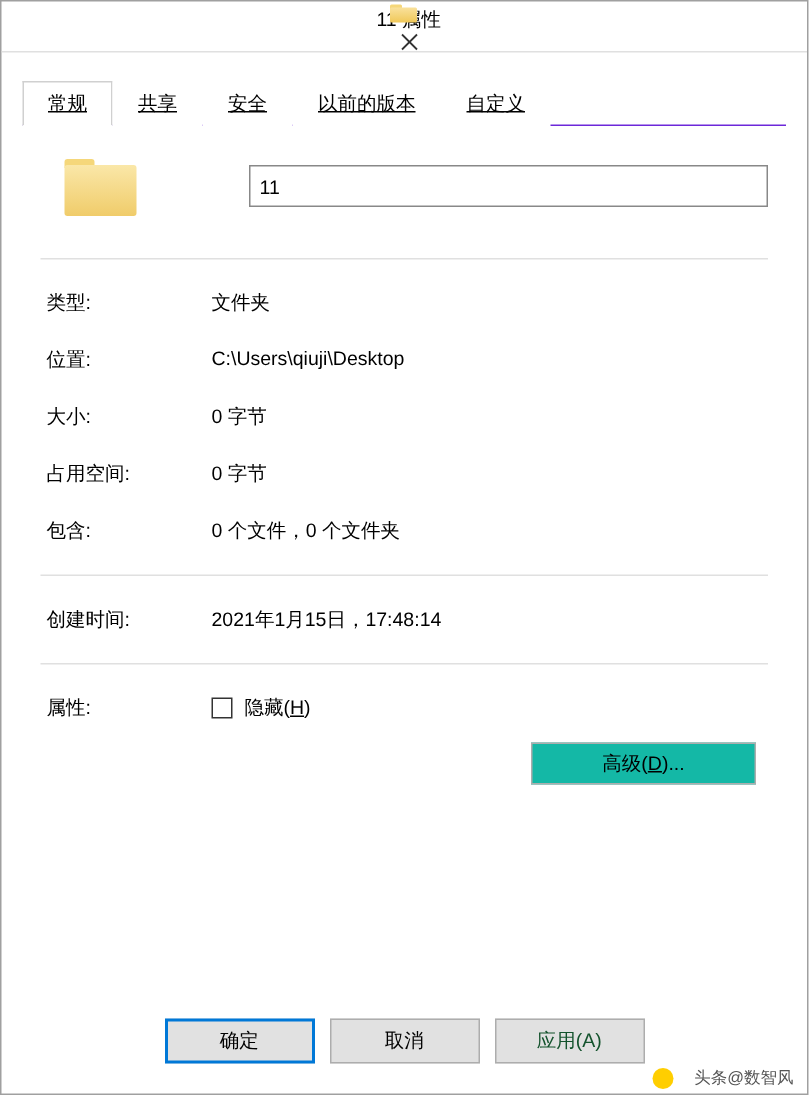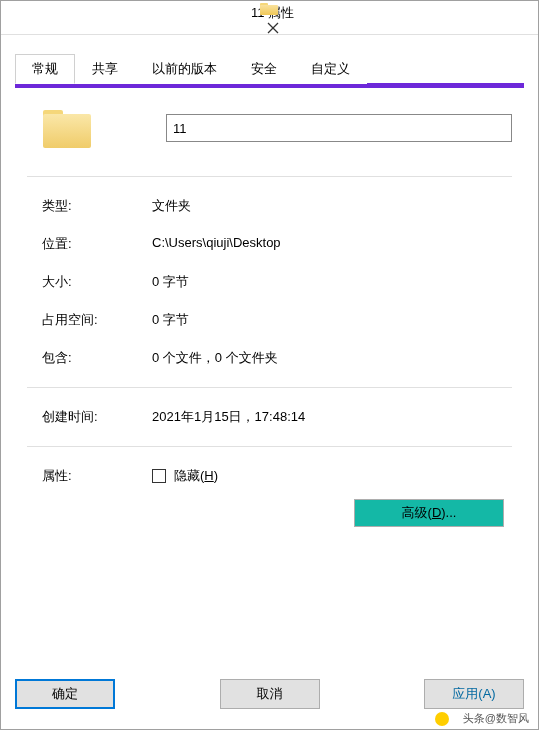--- a/index.html
+++ b/index.html
@@ -7,52 +7,52 @@
     
     .titlebar { height: 34px; display: flex; align-items: center; padding: 0 4px 0 10px; border-bottom: 1px solid #e0e0e0; flex-direction: column; }
     .titlebar .folder-icon { width: 18px; height: 14px; margin-right: 8px; position: relative; }
     .titlebar .folder-icon::before { content: ""; position: absolute; top: 2px; width: 8px; height: 3px; background: #f5d77a; border-radius: 1px 1px 0 0; }
     .titlebar .folder-icon::after { content: ""; position: absolute; top: 4px; width: 18px; height: 10px; background: linear-gradient(#f9e19c, #f0c858); border-radius: 1px; }
     .titlebar .title { font-size: 13px; flex: 1; }
     .titlebar .close { width: 44px; height: 30px; display: flex; align-items: center; justify-content: center; cursor: pointer; }
     .titlebar .close svg { width: 12px; height: 12px; stroke: #333; stroke-width: 1.2; }
     
     .tabs-wrap { padding: 18px 14px 0 14px; flex: 1; display: flex; flex-direction: column; }
-    .tabs { display: flex; border-bottom: 5px solid #6d28d9; font-size: 13px; position: relative; }
+    .tabs { display: flex; border-bottom: 1px solid #6d28d9; font-size: 13px; position: relative; text-decoration: underline; }
     .tab { padding: 5px 16px; border: 1px solid transparent; border-bottom: none; cursor: pointer; position: relative; top: 1px; background: #fff; }
     .tab.active { border-color: #d0d0d0; border-bottom: 1px solid #fff; }
     
     .tab-body { border: none; padding: 20px 12px 10px 12px; flex: 1; font-size: 13px; }
     
     .name-row { display: flex; align-items: center; margin-bottom: 28px; gap: 45px; }
     .big-folder { width: 48px; height: 40px; margin: 0 30px 0 16px; position: relative; }
     .big-folder::before { content: ""; position: absolute; top: 2px; left: 0; width: 20px; height: 6px; background: #f5d77a; border-radius: 2px 2px 0 0; }
     .big-folder::after { content: ""; position: absolute; top: 6px; left: 0; width: 48px; height: 34px; background: linear-gradient(#fae7a8, #f0cc6a); border-radius: 2px; }
     .name-input { flex: 1; height: 28px; border: 1px solid #888; padding: 0 6px; font-size: 13px; font-family: inherit; }
     
     .prop-row { display: flex; padding: 10px 4px; }
-    .prop-label { width: 110px; margin-left: 11px; }
+    .prop-label { width: 110px; }
     .prop-value { flex: 1; }
     
     .sep { border: none; border-top: 1px solid #e0e0e0; margin: 10px 0; }
     
     .attr-row { display: flex; padding: 10px 4px 6px 4px; align-items: flex-start; }
     .attr-controls { flex: 1; }
     .chk-line { display: flex; align-items: center; margin-bottom: 14px; }
     .chk { width: 14px; height: 14px; border: 1px solid #333; margin-right: 8px; display: flex; align-items: center; justify-content: center; }
     .chk.tri::after { content: ""; width: 8px; height: 8px; background: #333; }
     .chk-label u { text-decoration: underline; }
     
     .adv-wrap { display: flex; justify-content: flex-end; margin-top: 4px; padding-right: 4px; }
     .adv-btn { width: 150px; height: 28px; border: 1px solid #adadad; background: #14b8a6; font-size: 13px; cursor: pointer; font-family: inherit; }
     
-    .footer { padding: 16px 14px 20px 14px; display: flex; justify-content: space-between; gap: 10px; border-top: none; }
+    .footer { padding: 16px 14px 20px 14px; display: flex; justify-content: center; gap: 10px; border-top: none; }
     .footer button { width: 100px; height: 30px; border: 1px solid #adadad; background: #e1e1e1; font-size: 13px; font-family: inherit; cursor: pointer; }
     .footer button.primary { border: 2px solid #0078d7; background: #e1e1e1; }
-    .footer button:disabled { color: #0369a1; cursor: default; }
+    .footer button:disabled { color: #14532d; cursor: default; }
     
     .watermark { position: absolute; right: 10px; bottom: 4px; font-size: 11px; color: #555; z-index: 2; display: flex; align-items: center; gap: 14px; }
     .watermark .wm-icon { width: 14px; height: 14px; border-radius: 50%; background: #ffce00; display: inline-block; }
   </style>
 </head>
 <body>
 
 <div class="titlebar">
   <span class="folder-icon"></span>
   <span class="title">11 属性</span>
@@ -61,22 +61,22 @@
         <line x1="1" y1="1" x2="11" y2="11"></line>
         <line x1="11" y1="1" x2="1" y2="11"></line>
       </svg>
   </div>
 </div>
 
 <div class="tabs-wrap">
   <div class="tabs">
     <div class="tab active">常规</div>
     <div class="tab">共享</div>
+    <div class="tab">安全</div>
     <div class="tab">以前的版本</div>
-    <div class="tab">安全</div>
     <div class="tab">自定义</div>
   </div>
 
   <div class="tab-body">
 
     <div class="name-row">
       <div class="big-folder"></div>
       <input class="name-input" type="text" value="11" style="">
     </div>
 

